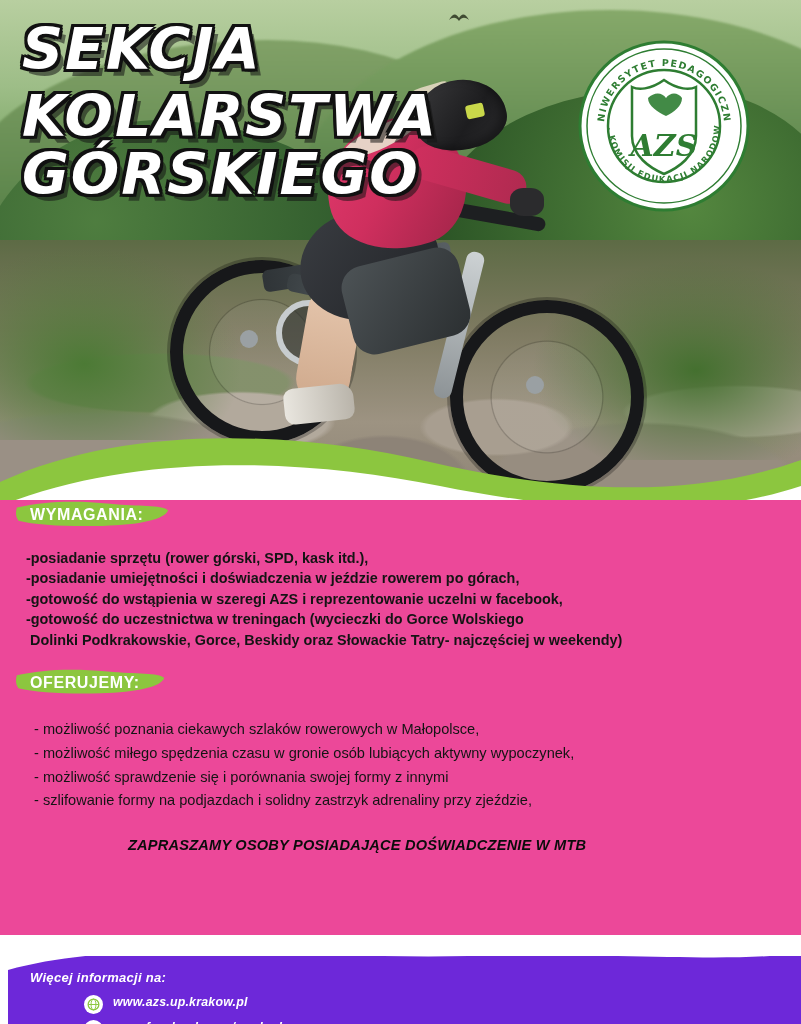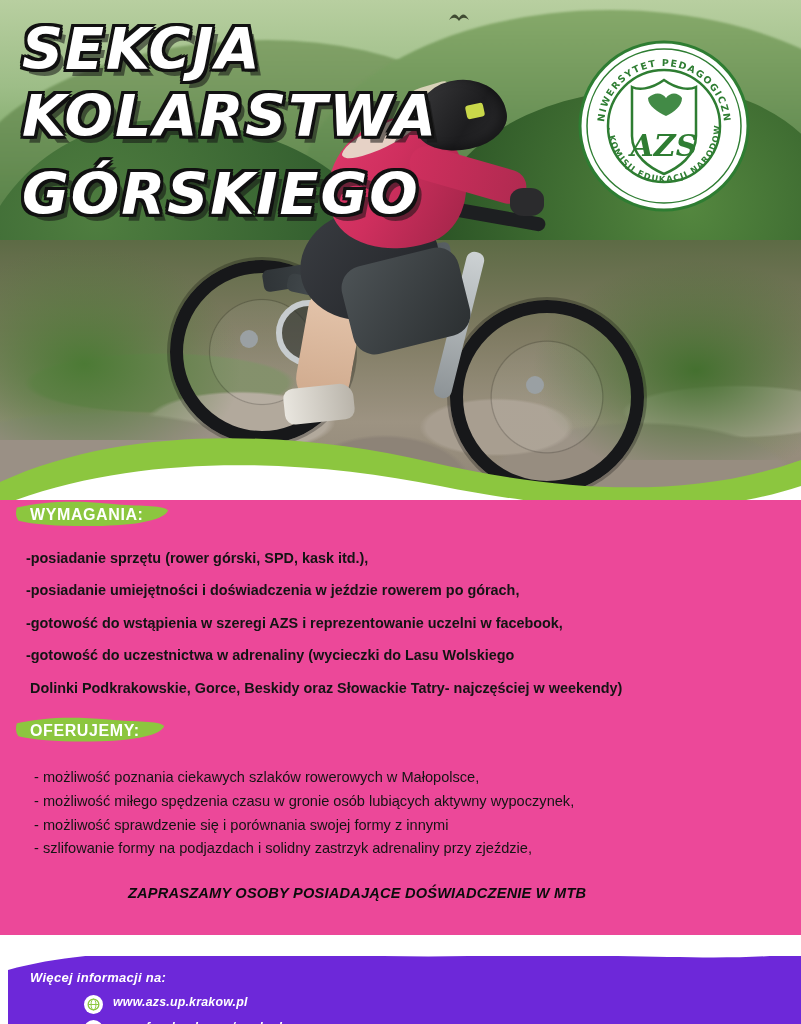--- a/index.html
+++ b/index.html
@@ -305,21 +305,21 @@
   .section {
     padding: 0;
   }
   .bullets {
     margin: 16px 0 0 26px;
     font-size: 14.4px;
     font-weight: bold;
     color: #141414;
     line-height: 1.42;
   }
-  .bullets div { white-space: pre; margin-top: 12px; }
+  .bullets div { white-space: pre; }
   .bullets-2 {
     margin: 18px 0 0 34px;
     font-size: 14.6px;
     color: #141414;
     line-height: 1.62;
   }
   .cta {
     margin: 24px 0 0 128px;
     font-size: 14.6px;
     font-weight: bold;
@@ -395,21 +395,21 @@
     letter-spacing: 2px;
     line-height: .96;
     text-shadow:
       -3px 0 0 #111, 3px 0 0 #111, 0 -3px 0 #111, 0 3px 0 #111,
       -3px -3px 0 #111, 3px -3px 0 #111, -3px 3px 0 #111, 3px 3px 0 #111,
       6px 7px 0 rgba(20,20,20,.55);
     white-space: nowrap;
   }
   .t1 { font-size: 57px; }
   .t2 { font-size: 57px; margin-top: 12px; }
-  .t3 { font-size: 57px; margin-top: 24px; }
+  .t3 { font-size: 57px; margin-top: 4px; }
 </style>
 </head>
 <body>
 
 <div class="poster">
 
   <div class="photo">
     <div class="sky"></div>
     <div class="hill-far"></div>
     <div class="hill-far2"></div>
@@ -491,21 +491,21 @@
         <svg class="brush-bg" viewBox="0 0 210 40" preserveAspectRatio="none">
           <path d="M4,10 C40,2 80,0 130,5 C170,9 200,6 208,14 C204,26 170,34 120,35 C70,36 30,34 6,28 C2,22 2,16 4,10 Z" fill="#8cc63f"></path>
         </svg>
         <span class="brush-label">WYMAGANIA:</span>
       </div>
 
       <div class="bullets">
         <div>-posiadanie sprzętu (rower górski, SPD, kask itd.),</div>
         <div>-posiadanie umiejętności i doświadczenia w jeździe rowerem po górach,</div>
         <div>-gotowość do wstąpienia w szeregi AZS i reprezentowanie uczelni w facebook,</div>
-        <div>-gotowość do uczestnictwa w adrenaliny (wycieczki do Lasu Wolskiego</div>
+        <div>-gotowość do uczestnictwa w treningach (wycieczki do Gorce Wolskiego</div>
         <div> Dolinki Podkrakowskie, Gorce, Beskidy oraz Słowackie Tatry- najczęściej w weekendy)</div>
       </div>
     </div>
 
     <div class="section" style="margin-top:18px">
       <div class="brush">
         <svg class="brush-bg" viewBox="0 0 210 40" preserveAspectRatio="none">
           <path d="M4,10 C40,2 80,0 130,5 C170,9 200,6 208,14 C204,26 170,34 120,35 C70,36 30,34 6,28 C2,22 2,16 4,10 Z" fill="#8cc63f"></path>
         </svg>
         <span class="brush-label">OFERUJEMY:</span>

